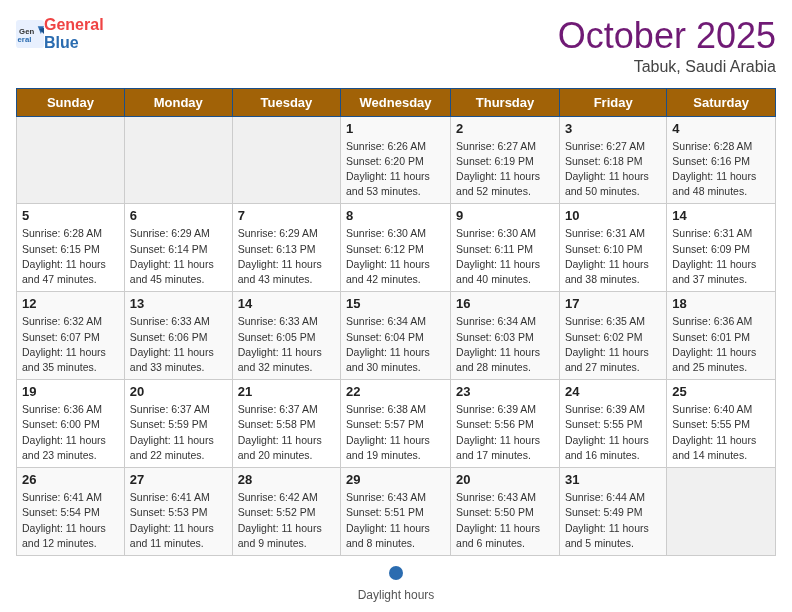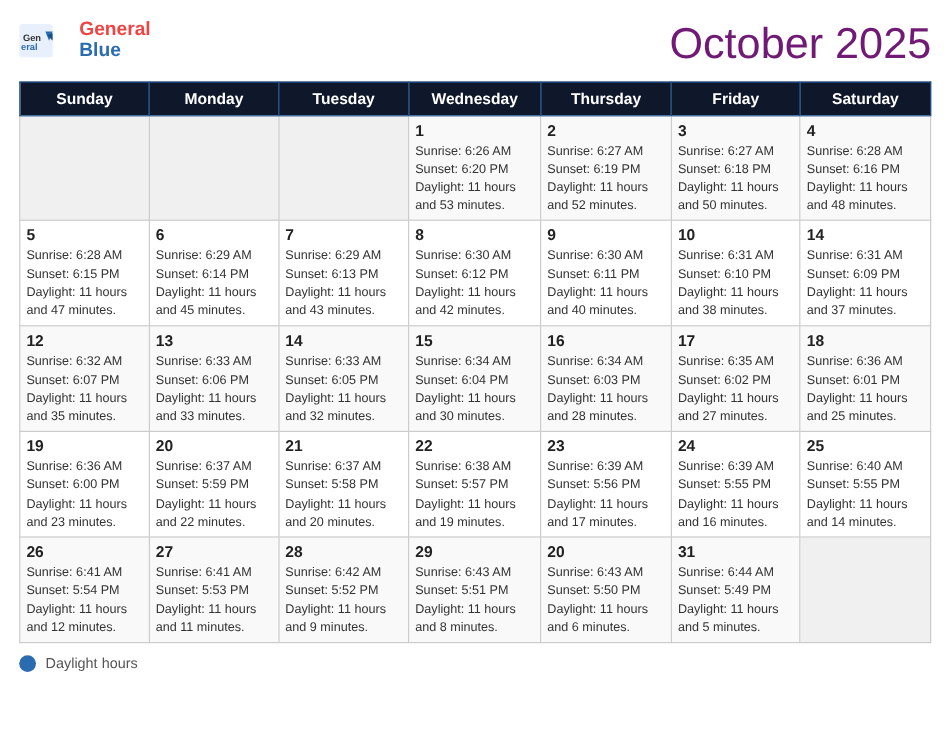--- a/index.html
+++ b/index.html
@@ -12,21 +12,21 @@
     }
     .header {
       display: flex;
       justify-content: space-between;
       align-items: flex-start;
       margin-bottom: 12px;
     }
     .logo {
       display: flex;
       align-items: center;
-      gap: 22px;
+      gap: 0;
     }
     .logo-icon {
       width: 28px;
       height: 28px;
     }
     .title-block {
       text-align: right;
     }
     .month-title {
       font-size: 36px;
@@ -38,21 +38,21 @@
       font-size: 16px;
       color: #444;
       margin-top: 2px;
     }
     .calendar {
       width: 100%;
       border-collapse: collapse;
       font-size: 11px;
     }
     .calendar thead tr th {
-      background-color: #0f172a;
+      background-color: #a16207;
       color: #fff;
       font-size: 13px;
       font-weight: bold;
       padding: 6px 4px;
       border: 1px solid #1a4f8a;
       text-align: center;
     }
     .calendar tbody tr td {
       border: 1px solid #ccc;
       vertical-align: top;
@@ -82,20 +82,21 @@
     .empty-cell {
       background: #f0f0f0 !important;
     }
     .footer {
       margin-top: 10px;
       font-size: 12px;
       color: #555;
       display: flex;
       align-items: center;
       gap: 8px;
+      flex-direction: column;
     }
     .footer-dot {
       width: 14px;
       height: 14px;
       background: #2b6cb0;
       border-radius: 50%;
       display: inline-block;
     }
   </style>
 </head>
@@ -112,20 +113,21 @@
     </svg>
     <div>
       <div style="font-size:16px;font-weight:bold;line-height:1.1;">
         <span style="color:#ef4444;">General</span><br>
         <span style="color:#2b6cb0;">Blue</span>
       </div>
     </div>
   </div>
   <div class="title-block">
     <div class="month-title">October 2025</div>
+    <div class="location">Tabuk, Saudi Arabia</div>
   </div>
 </div>
 
 <table class="calendar">
   <thead>
     <tr id="header-row">
         <th>Sunday</th>
         <th>Monday</th>
         <th>Tuesday</th>
         <th>Wednesday</th>

